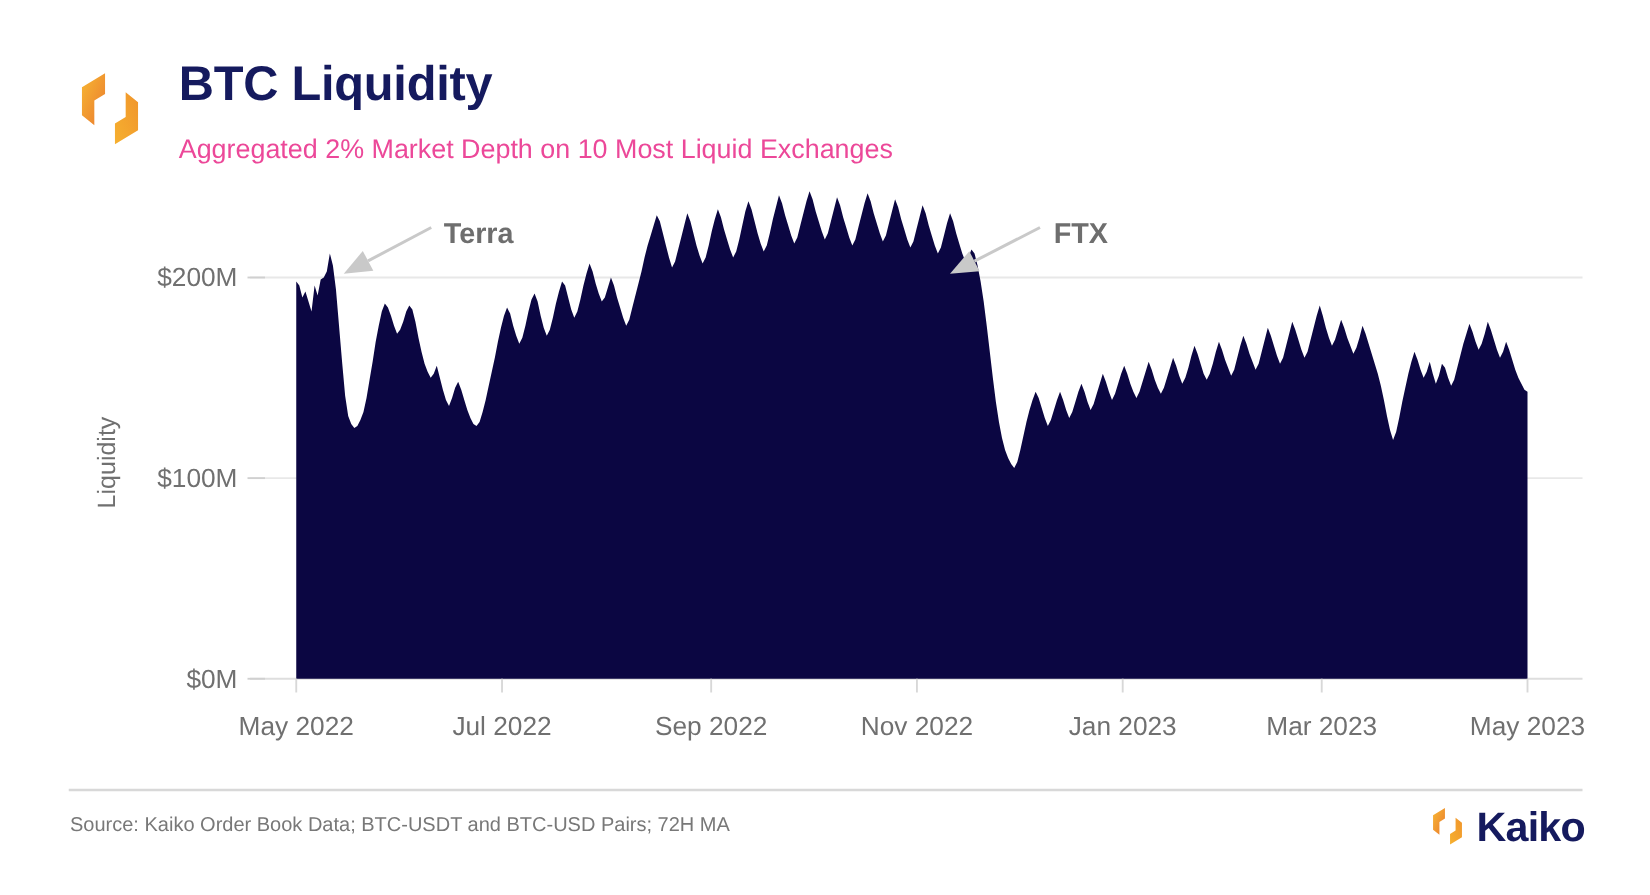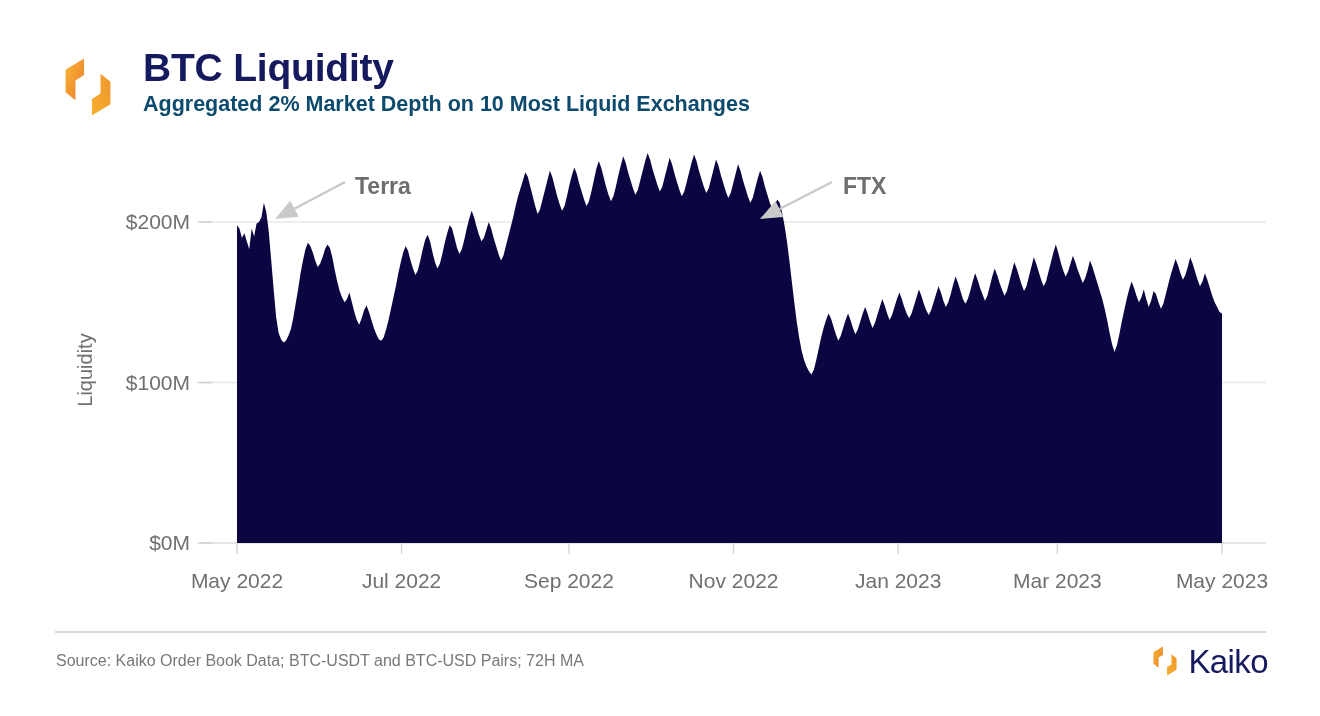--- a/index.html
+++ b/index.html
@@ -14,22 +14,22 @@
 
   
   .header{position:absolute;left:55px;top:48px;display:flex;align-items:flex-start;}
   .brandmark{width:66px;height:66px;flex:0 0 66px;margin-top:6px;}
   .titles{margin-left:22px;}
   .chart-title{
     font-size:39px;font-weight:bold;color:#151a5e;line-height:1.0;
     letter-spacing:-0.2px;white-space:nowrap;
   }
   .chart-subtitle{
-    font-size:21.5px;color:#0c4a6e;line-height:1.2;margin-top:5px;
-    white-space:nowrap;font-weight:700;
+    font-size:21.5px;color:#ec4899;line-height:1.2;margin-top:20px;
+    white-space:nowrap;font-weight:400;
   }
 
   
   .plot-wrap{position:absolute;left:0;top:0;width:1320px;height:640px;}
   .plot-svg{display:block;}
 
   .ytick-label{
     fill:#707070;font-family:"Liberation Sans",sans-serif;
     font-size:21px;text-anchor:end;
   }
@@ -54,21 +54,21 @@
   .source{
     position:absolute;left:56px;top:652px;
     font-size:16px;color:#787878;white-space:nowrap;
   }
   .footer-logo{
     position:absolute;right:52px;top:644px;
     display:flex;align-items:center;
   }
   .footer-mark{width:34px;height:34px;flex:0 0 34px;}
   .footer-word{
-    margin-left:6px;font-size:33px;font-weight:normal;color:#151a5e;
+    margin-left:6px;font-size:33px;font-weight:bold;color:#151a5e;
     letter-spacing:-0.6px;line-height:1;
   }
 </style>
 </head>
 <body>
 
 <div id="root">
 
   <div class="header">
     <svg class="brandmark" viewBox="0 0 100 100">

